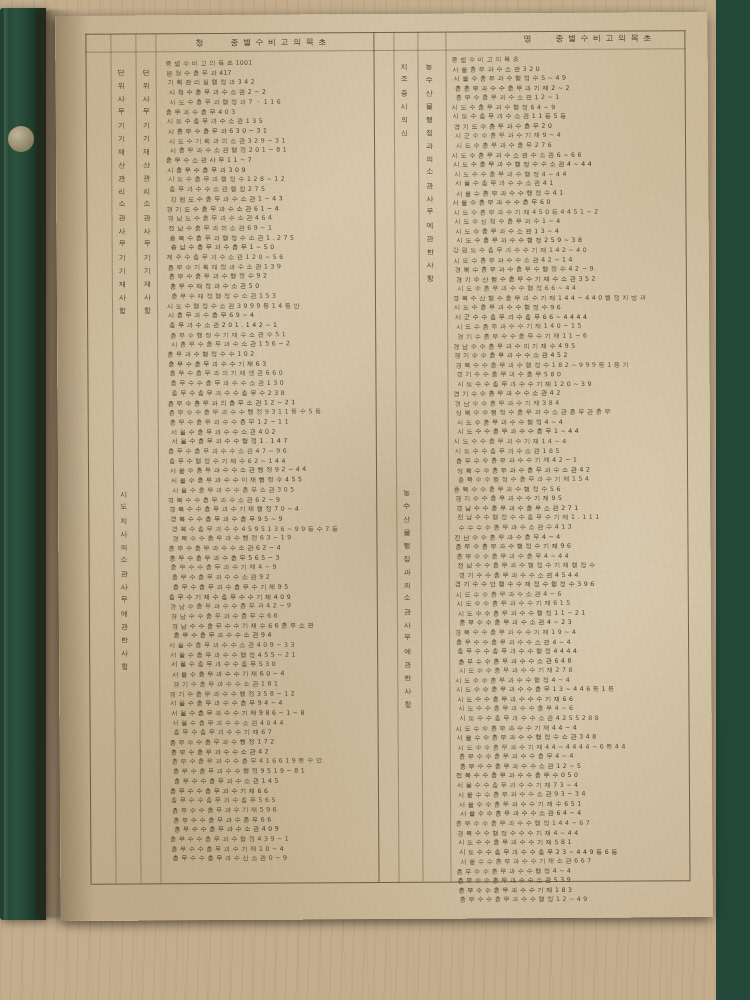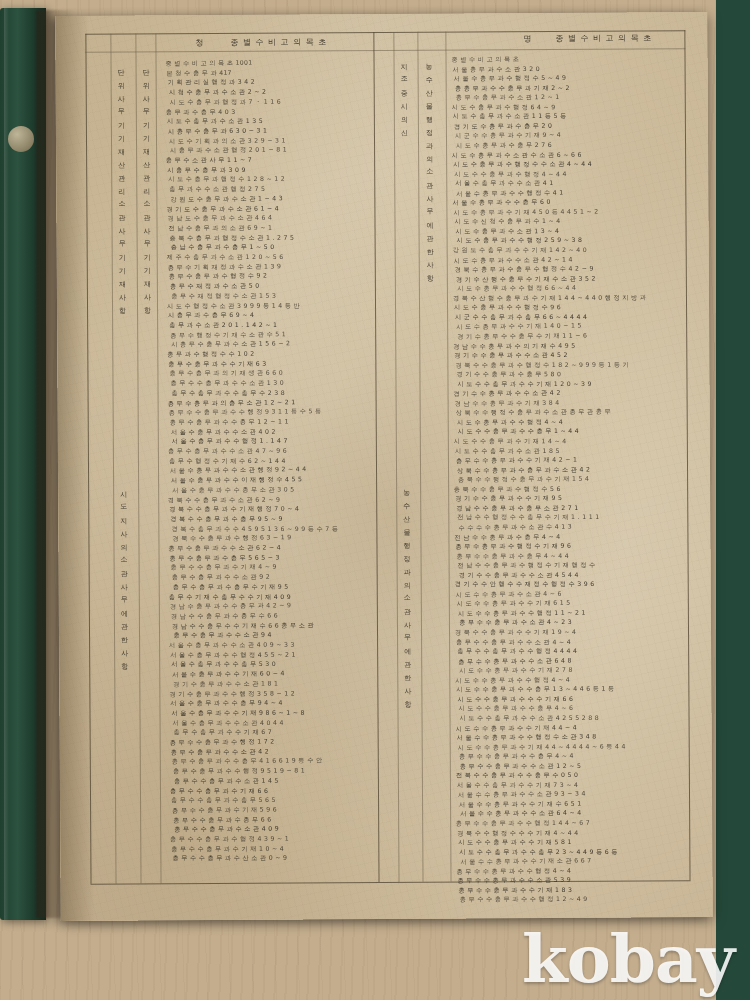--- a/index.html
+++ b/index.html
@@ -377,14 +377,13 @@
         <div class="hw entry-row xs" style="left: 398px; top: 823.1px; transform: rotate(0.24deg); opacity: 0.86;">시 도 수 수 총 무 과 수 수 기 재   5 8 1</div>
         <div class="hw entry-row xs" style="left: 399.2px; top: 832.65px; transform: rotate(0.36deg); opacity: 0.9;">시 도 수 수 총 무 과 수 수 총 무   2 3 ~ 4 4   9 등 6 등</div>
         <div class="hw entry-row xs" style="left: 400.4px; top: 842.2px; transform: rotate(-0.36deg); opacity: 0.78;">서 울 수 수 총 무 과 수 수 기 재 소 관   6 6 7</div>
         <div class="hw entry-row xs" style="left: 395.6px; top: 851.75px; transform: rotate(-0.24deg); opacity: 0.82;">총 무 수 수 총 무 과 수 수 행 정   4 ~ 4</div>
         <div class="hw entry-row xs" style="left: 396.8px; top: 861.3px; transform: rotate(-0.12deg); opacity: 0.86;">총 무 수 수 총 무 과 수 수 소 관   5 3 9</div>
         <div class="hw entry-row xs" style="left: 398px; top: 870.85px; transform: rotate(0deg); opacity: 0.9;">총 무 수 수 총 무 과 수 수 기 재   1 8 3</div>
         <div class="hw entry-row xs" style="left: 399.2px; top: 880.4px; transform: rotate(0.12deg); opacity: 0.78;">총 무 수 수 총 무 과 수 수 행 정   1 2 ~ 4 9</div>
       </div>
   </div>
 
-  <div class="watermark">kobay</div>
 </div>
 
 </body></html>

